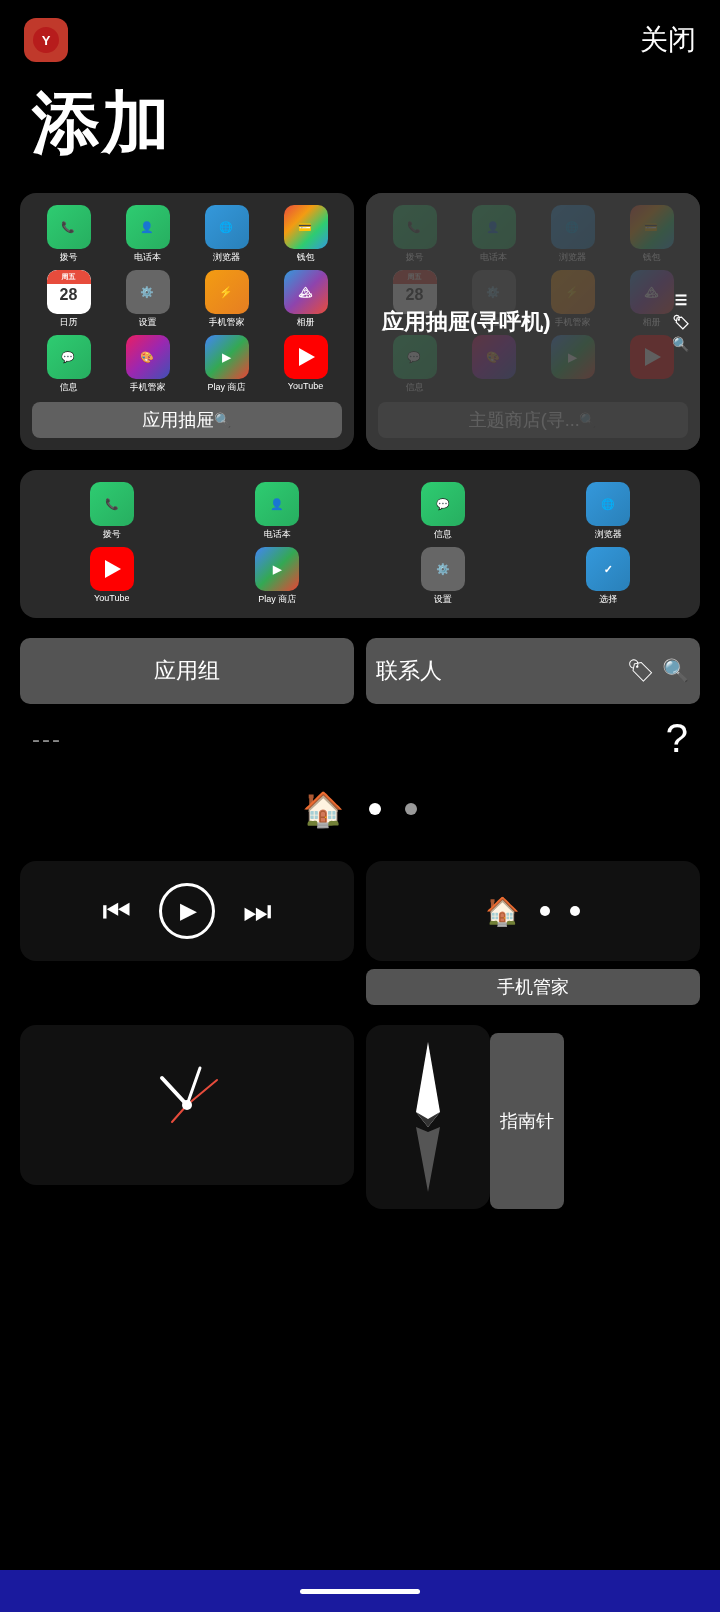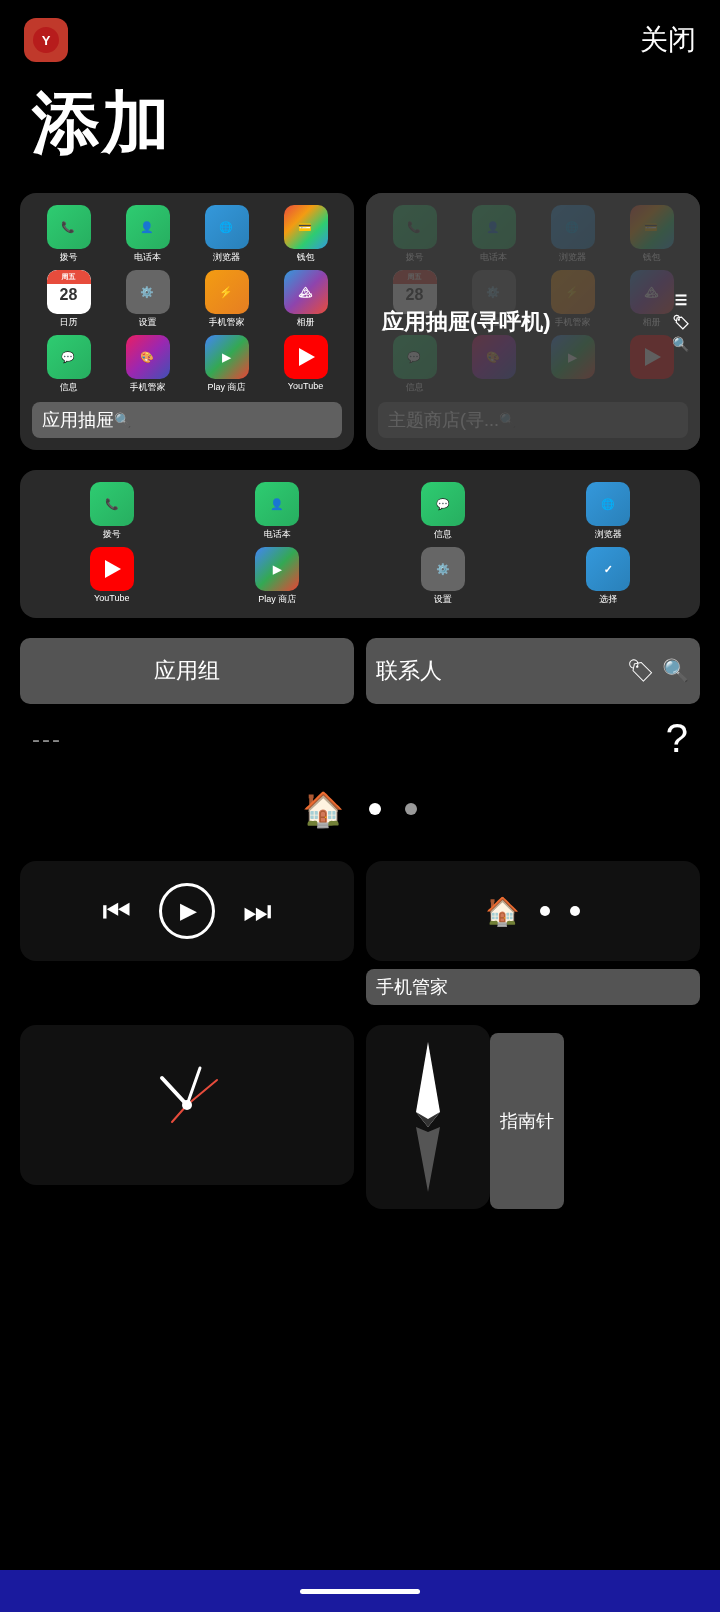--- a/index.html
+++ b/index.html
@@ -122,21 +122,21 @@
     .card-label-bar {
       background: rgba(120,120,120,0.7);
       border-radius: 8px;
       padding: 6px 10px;
       font-size: 18px;
       font-weight: 500;
       color: #fff;
       text-align: center;
       display: flex;
       align-items: center;
-      justify-content: flex-start;
+      justify-content: center;
     }
     .card-label-bar .search-icon {
       font-size: 14px;
       opacity: 0.8;
     }
 
     
     .widget-card-wide {
       background: #2a2a2a;
       border-radius: 16px;

